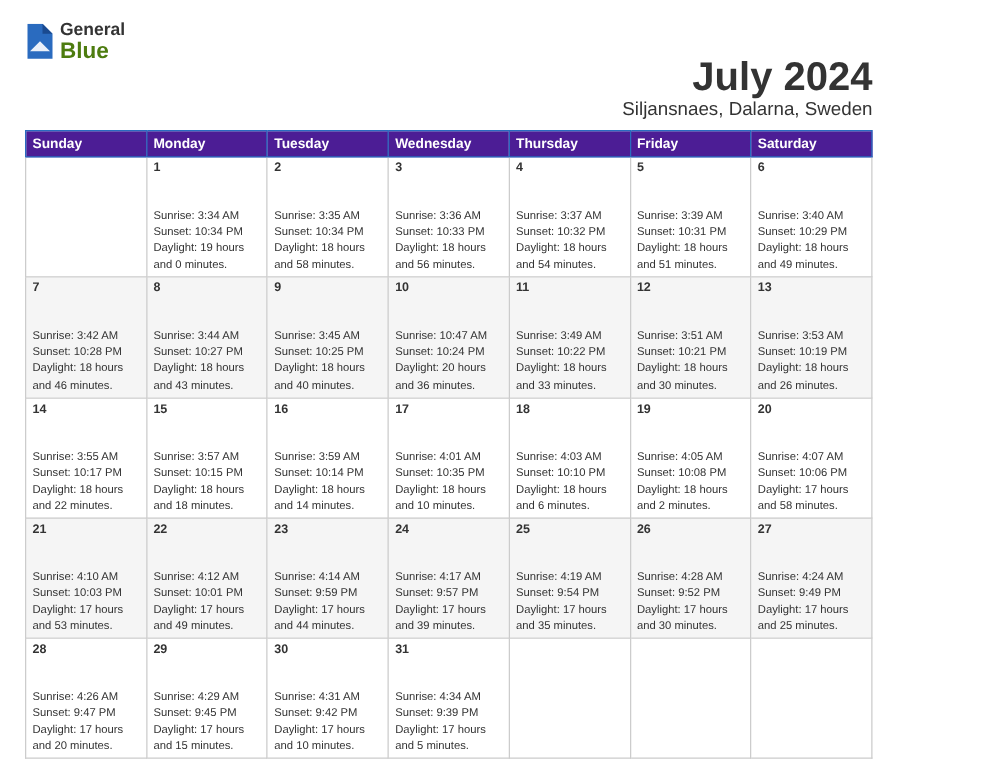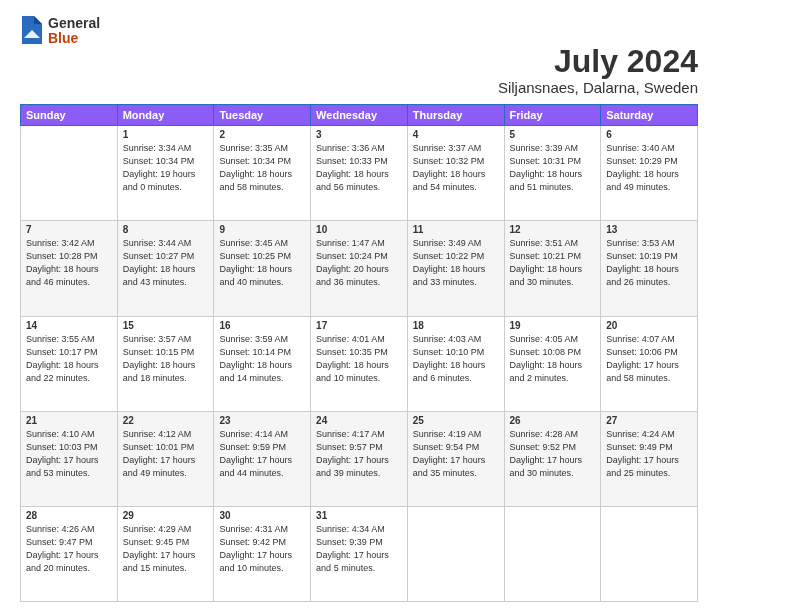--- a/index.html
+++ b/index.html
@@ -32,23 +32,23 @@
       display: flex;
       flex-direction: column;
       line-height: 1.1;
     }
     .logo-general {
       font-size: 14px;
       font-weight: bold;
       color: #333;
     }
     .logo-blue {
-      font-size: 14px;
+      font-size: 18px;
       font-weight: bold;
-      color: #c2410c;
+      color: #4d7c0f;
     }
     .logo-icon {
       width: 24px;
       height: 30px;
     }
     .title-block {
       text-align: right;
       margin-top: 28px;
     }
     .main-title {
@@ -61,21 +61,21 @@
       font-size: 15px;
       color: #333;
     }
     .calendar-table {
       width: 100%;
       border-collapse: collapse;
       flex: 1;
       table-layout: fixed;
     }
     .calendar-table th {
-      background: #8b5cf6;
+      background: #4c1d95;
       color: #fff;
       font-size: 11px;
       font-weight: bold;
       padding: 4px 5px;
       text-align: left;
       border: 1px solid #2a6bbf;
     }
     .calendar-table td {
       border: 1px solid #ccc;
       vertical-align: top;
@@ -90,20 +90,21 @@
     }
     .day-number {
       font-weight: bold;
       font-size: 10px;
       margin-bottom: 2px;
       display: block;
     }
     .day-info {
       line-height: 1.45;
       font-size: 9px;
+      margin-top: 26px;
     }
     td.empty {
       background: #fff !important;
     }
   </style>
 </head>
 <body>
 
 <div class="page">
   <div class="header">
@@ -209,21 +210,21 @@
         <span class="day-number">9</span>
         <div class="day-info">
           <span>Sunrise: 3:45 AM</span><br>
           <span>Sunset: 10:25 PM</span><br>
           <span>Daylight: 18 hours and 40 minutes.</span>
         </div>
       </td>
           <td>
         <span class="day-number">10</span>
         <div class="day-info">
-          <span>Sunrise: 1:47 AM</span><br>
+          <span>Sunrise: 10:47 AM</span><br>
           <span>Sunset: 10:24 PM</span><br>
           <span>Daylight: 20 hours and 36 minutes.</span>
         </div>
       </td>
           <td>
         <span class="day-number">11</span>
         <div class="day-info">
           <span>Sunrise: 3:49 AM</span><br>
           <span>Sunset: 10:22 PM</span><br>
           <span>Daylight: 18 hours and 33 minutes.</span>

